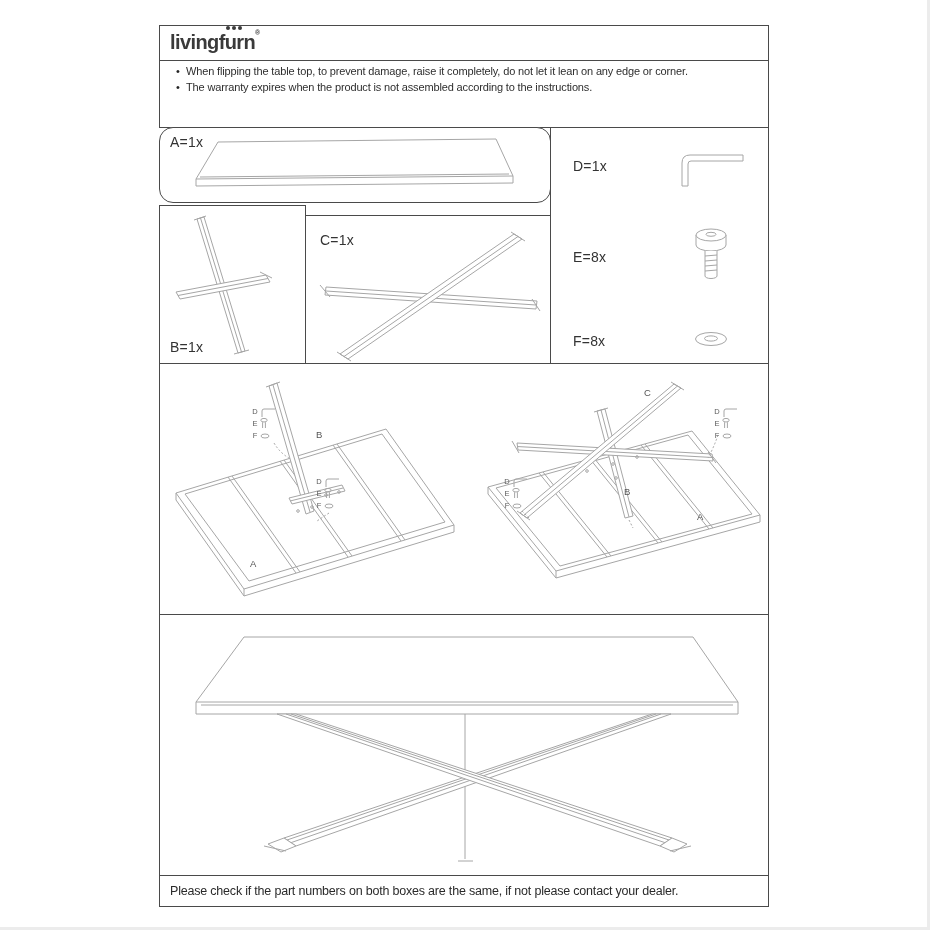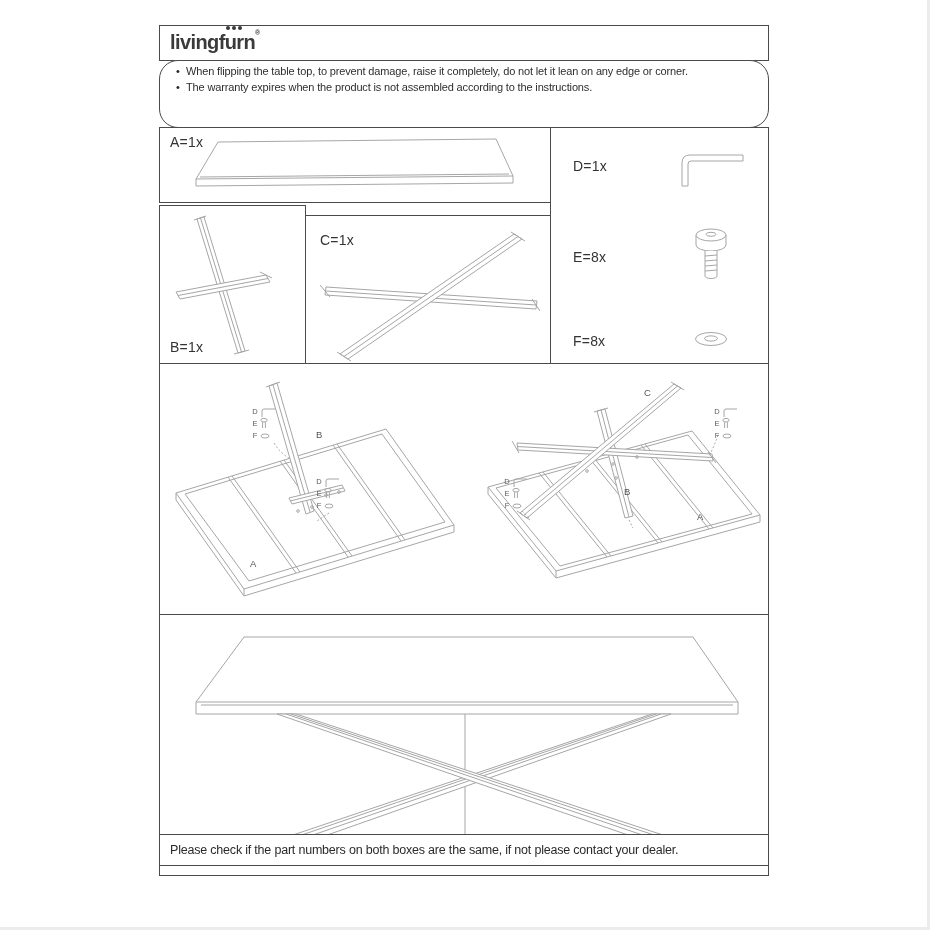--- a/index.html
+++ b/index.html
@@ -12,21 +12,21 @@
   
   .hdr { display:flex; align-items:center; justify-content:center; }
   .logo { position:absolute; left:10px; top:5px; font-weight:bold; font-size:20px;
           letter-spacing:-0.6px; color:#3a3a3a; }
   .logo-dots { position:absolute; left:56px; top:-5px; display:flex; gap:2px; }
   .logo-dots i { width:4px; height:4px; border-radius:50%; background:#3a3a3a; display:block; }
   .logo-mark { font-size:7px; vertical-align:top; position:relative; top:-2px; }
   .title { font-size:25px; font-weight:600; color:#2b2b2b; letter-spacing:0.2px; }
 
   
-  .warn { padding:3px 8px 0 16px;border-radius:19px; }
+  .warn { padding:3px 8px 0 16px; }
   .warn .wline { font-size:11px; letter-spacing:-0.15px; line-height:15.5px;
                  white-space:nowrap; position:relative; padding-left:10px; }
   .warn .wline::before { content:"•"; position:absolute; left:0; top:0; font-size:11px; color:#222; }
 
   
   .plabel { position:absolute; font-size:14px; color:#333; letter-spacing:0.2px; }
 
   .draw { position:absolute; }
   svg { display:block; }
   .lineart { stroke:#a6a6a6; fill:none; stroke-width:1; }
@@ -55,21 +55,21 @@
         </div>
       <span>livingfurn</span><span class="logo-mark">®</span>
     </div>
   </div>
 
   <div class="box warn" style="left:159px; top:60px; width:610px; height:68px;">
     <div class="wline">When flipping the table top, to prevent damage, raise it completely, do not let it lean on any edge or corner.</div>
     <div class="wline">The warranty expires when the product is not assembled according to the instructions.</div>
   </div>
 
-  <div class="box" style="left:159px; top:127px; width:392px; height:76px;">
+  <div class="box" style="left:159px; top:127px; width:392px; height:76px;border-radius:14px;">
     <span class="plabel" style="left:10px; top:6px;">A=1x</span>
     <svg class="draw" style="left:0;top:0;" width="389" height="76" viewBox="0 0 389 76">
       <g class="lineart">
         <path d="M58,14 L336,11 L353,48 L36,51 Z"></path>
         <path d="M36,51 L36,58 L353,55 L353,48"></path>
         <path d="M40,49 L349,46"></path>
       </g>
     </svg>
   </div>
 
@@ -309,17 +309,17 @@
         <path d="M104,231 L126,236"></path>
         <path d="M117,99 L136,99 L512,223 L500,231 Z" fill="#fff"></path>
         <path d="M126,99 L506,228"></path>
         <path d="M131,99 L509,225"></path>
         <path d="M500,231 L512,223 L527,229 L514,237 Z" fill="#fff"></path>
         <path d="M510,236 L531,231"></path>
       </g>
     </svg>
   </div>
 
-  <div class="box ftr" style="left:159px; top:834px; width:610px; height:32px;">
+  <div class="box ftr" style="left:159px; top:875px; width:610px; height:32px;">
     <span class="ftr-text">Please check if the part numbers on both boxes are the same, if not please contact your dealer.</span>
   </div>
 
 </div>
 
 </body></html>

